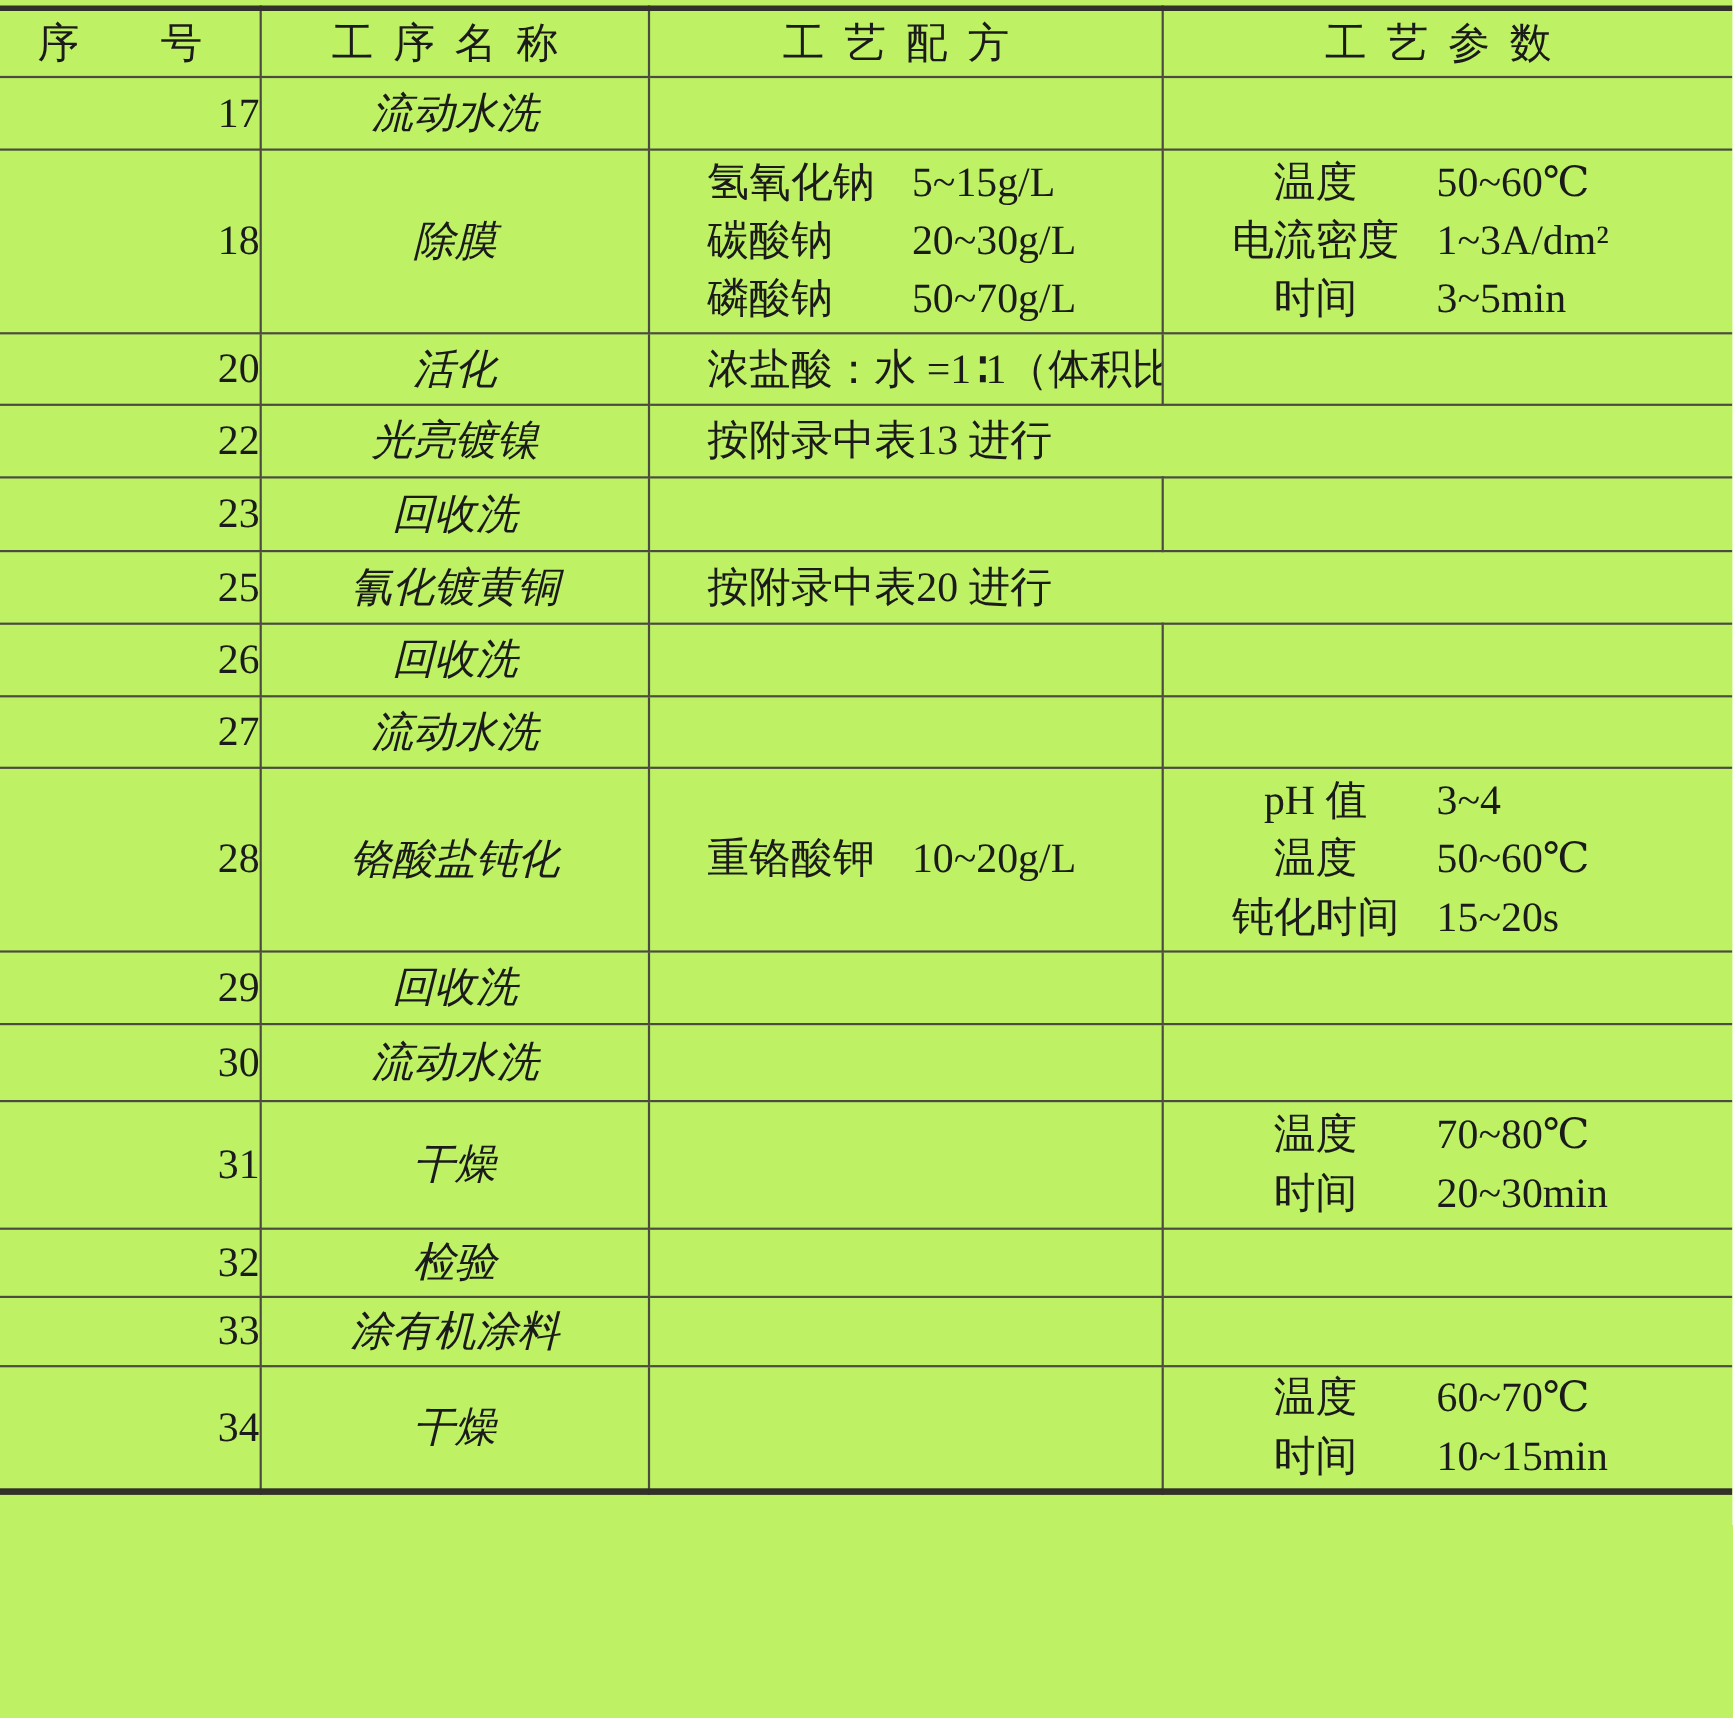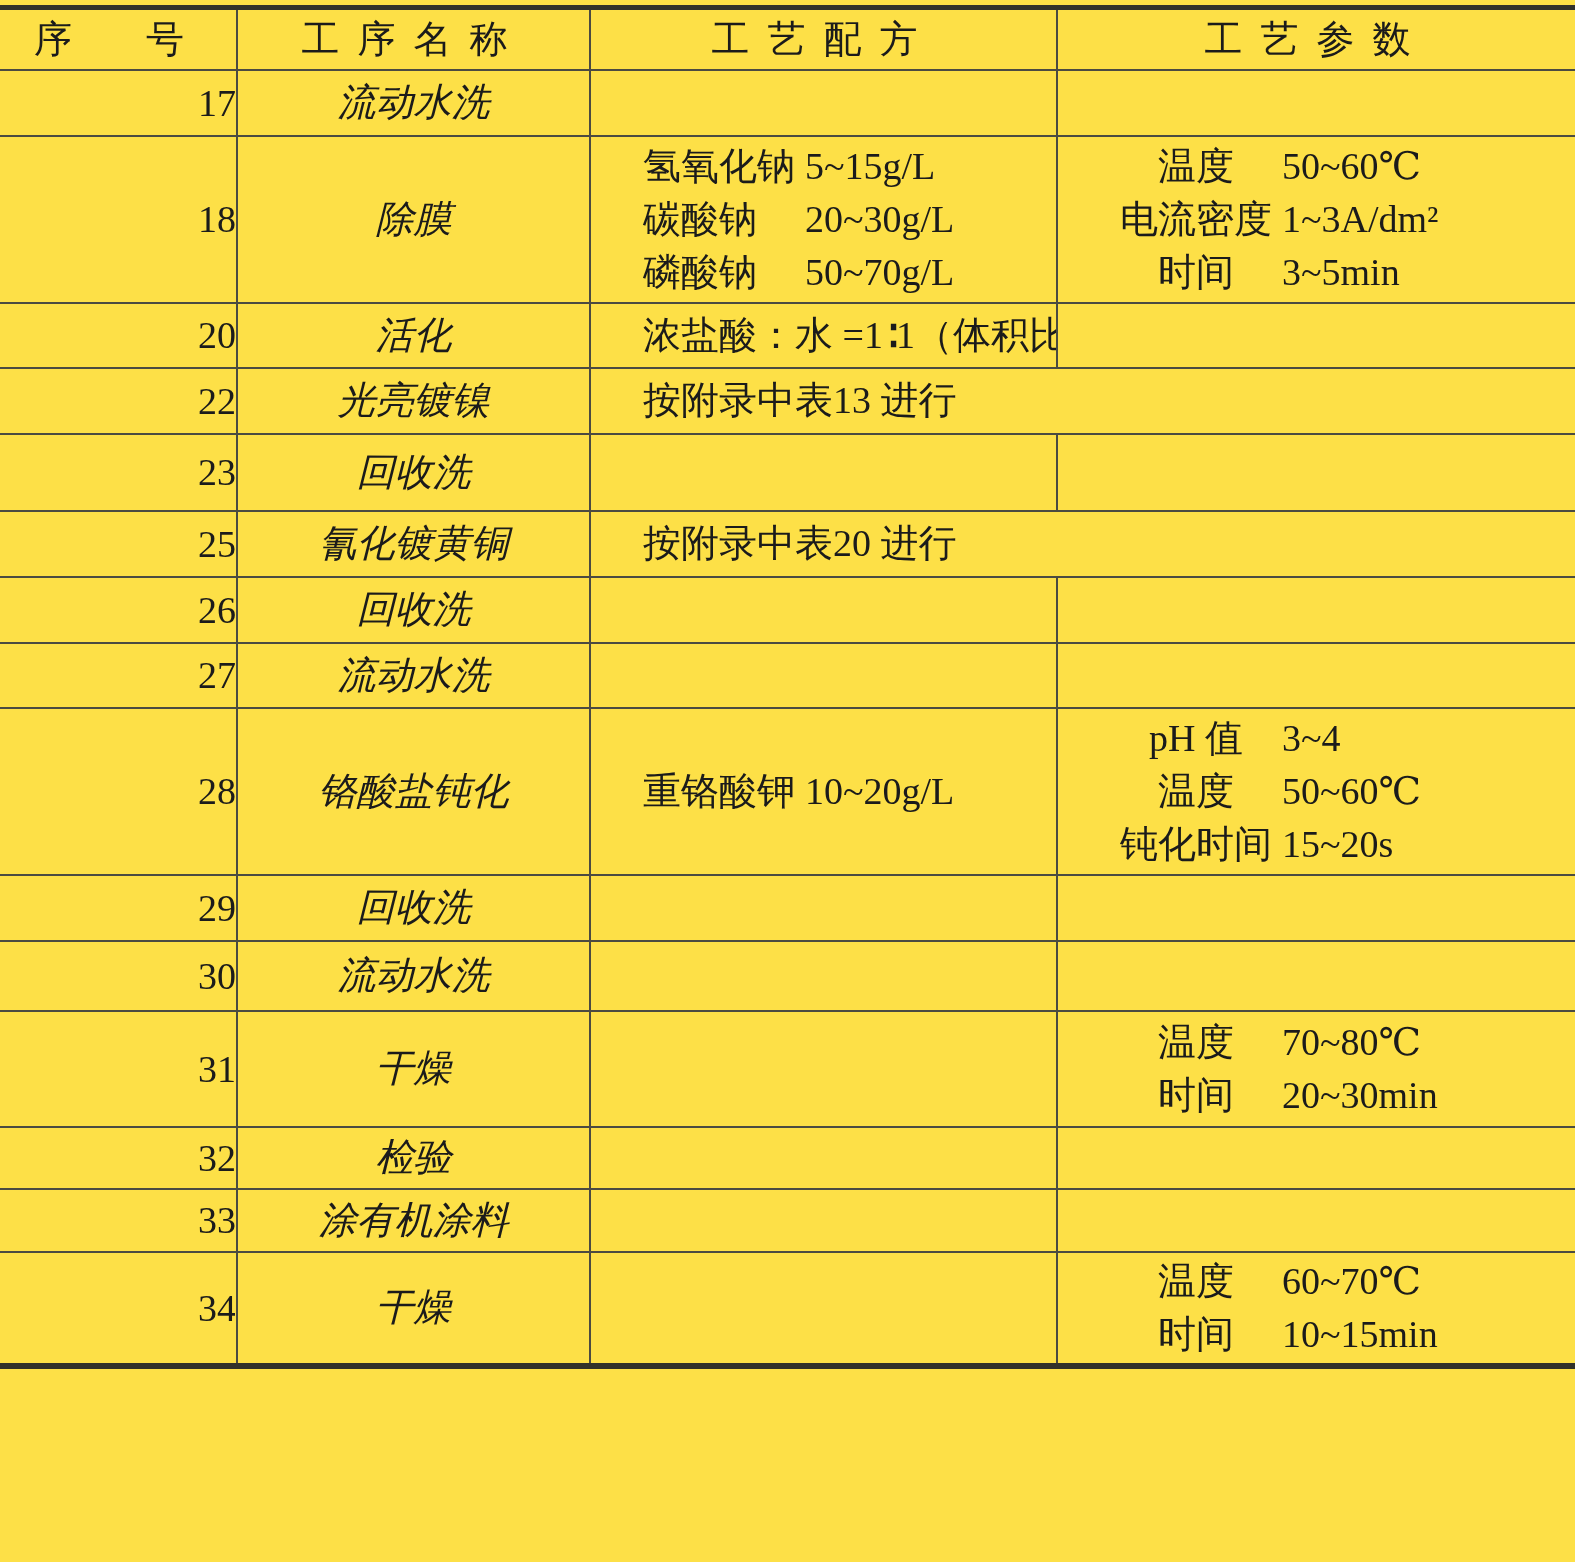--- a/index.html
+++ b/index.html
@@ -5,21 +5,21 @@
   html, body {
     margin: 0;
     padding: 0;
     background: #ffffff;
   }
   .page {
     width: 1575px;
     height: 1562px;
     box-sizing: border-box;
     padding-top: 5px;
-    background: #fde047;
+    background: #bef264;
     font-family: "Liberation Serif", "DejaVu Serif", serif;
     color: #1b1b1b;
     overflow: hidden;
   }
   table.process-table {
     border-collapse: collapse;
     table-layout: fixed;
     width: 1575px;
     border-top: 5px solid #31312a;
     border-bottom: 6px solid #31312a;
@@ -35,21 +35,21 @@
   }
   .process-table td:first-child, .process-table th:first-child { border-left: none; }
   .process-table td:last-child,  .process-table th:last-child  { border-right: none; }
   .hdr th { letter-spacing: 18px; text-align: center; }
   td.n { text-align: right; border-radius: 11px; }
   td.m { text-align: center; font-style: italic; }
   td.f, td.p {
     text-align: left;
     padding-left: 52px;
   }
-  .pair { display: flex; line-height: 53px; }
+  .pair { display: flex; line-height: 53px; gap: 24px; }
   td.f .c { width: 162px; flex: none; }
   td.p .k { width: 172px; flex: none; text-align: center; }
   .pair .v { flex: none; }
 </style>
 </head>
 <body>
 
 <div class="page">
   <table class="process-table">
     <colgroup>
@@ -114,21 +114,21 @@
         <td class="p"></td>
       </tr>
 
 
       <tr style="height:66px">
         <td class="n">22</td>
         <td class="m">光亮镀镍</td>
         <td class="f" colspan="2">按附录中表13 进行</td>
       </tr>
 
-      <tr style="height:77px">
+      <tr style="height:67px">
         <td class="n">23</td>
         <td class="m">回收洗</td>
         <td class="f"></td>
         <td class="p"></td>
       </tr>
 
 
       <tr style="height:66px">
         <td class="n">25</td>
         <td class="m">氰化镀黄铜</td>

